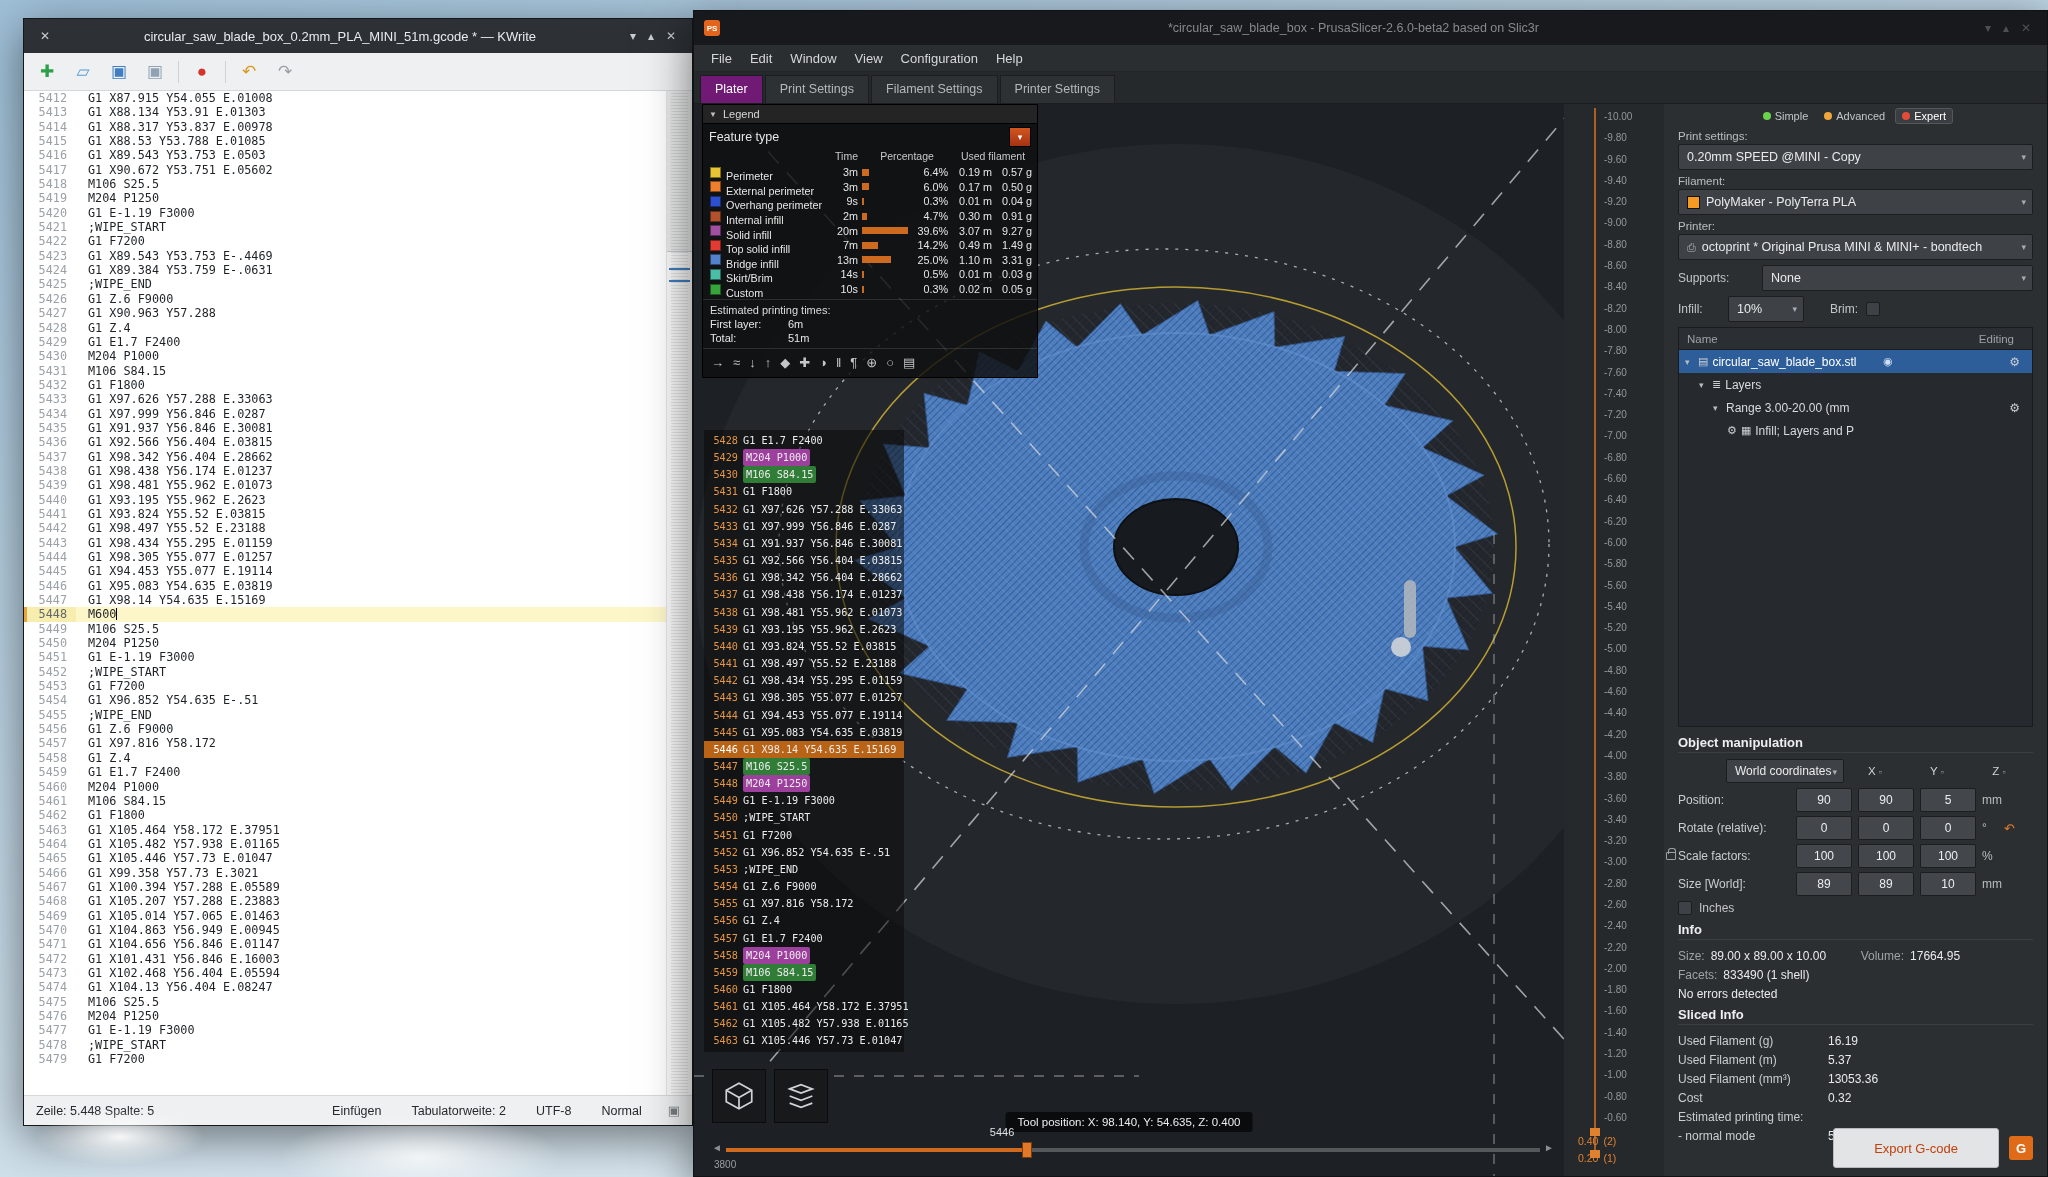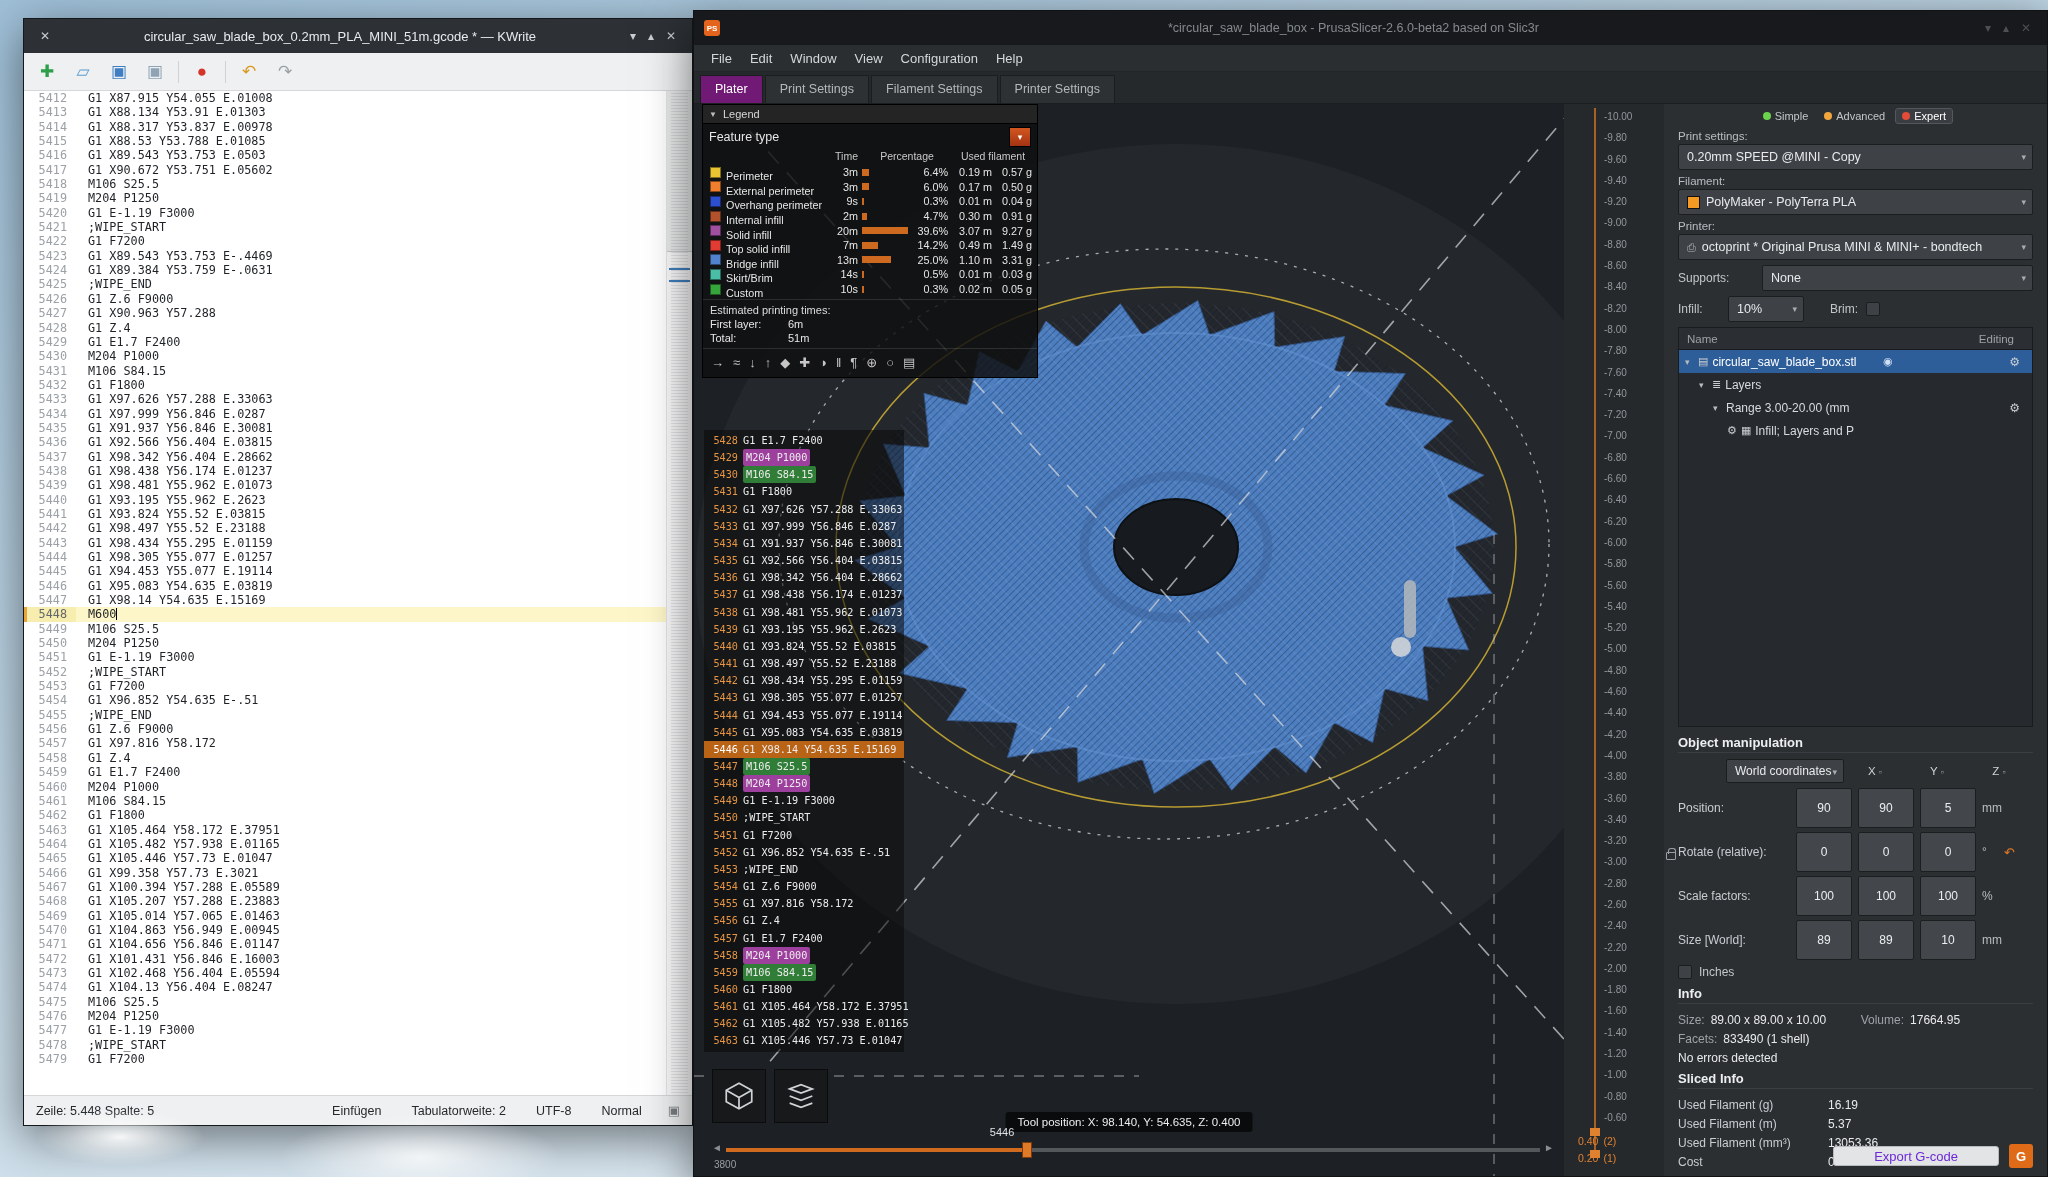--- a/index.html
+++ b/index.html
@@ -136,35 +136,35 @@
 .obj-eye{position:absolute;left:204px;font-size:11px;color:#cfe0f4;}
 .obj-edit{position:absolute;right:12px;font-size:12px;color:#c9ccd0;}
 .ps-sec-title{font-size:13px;font-weight:bold;color:#eceef0;border-bottom:1px solid #3a3e42;padding-bottom:2px;margin:4px 0 6px;}
 #axes-row{display:flex;align-items:center;margin-bottom:5px;margin-left:48px;}
 #axes-row .ps-combo{width:118px;flex:none;margin-bottom:0;height:24px;font-size:12px;}
 .axis-h{width:62px;text-align:center;color:#cfd3d6;font-size:11.5px;}
 .axis-box{font-size:9px;color:#9aa0a5;}
 #man-rows{position:relative;}
 .man-row{display:flex;align-items:center;margin-bottom:4px;}
 .man-label{width:118px;flex:none;font-size:12px;color:#c9cdd1;white-space:nowrap;overflow:hidden;}
-.ps-input{width:56px;height:40px;margin-right:6px;background:#43474c;border:1px solid #1b1d1f;border-radius:2px;color:#eceef0;display:flex;align-items:center;justify-content:center;font-size:12px;}
+.ps-input{width:56px;height:24px;margin-right:6px;background:#43474c;border:1px solid #1b1d1f;border-radius:2px;color:#eceef0;display:flex;align-items:center;justify-content:center;font-size:12px;}
 .man-unit{width:24px;color:#b9bdc1;}
 .man-reset{color:#e07a28;font-size:13px;margin-left:-2px;}
 .ps-lock{position:absolute;left:-12px;top:64px;width:10px;height:8px;border:1px solid #9aa0a5;border-radius:1px;}
 .ps-lock::before{content:"";position:absolute;top:-5px;left:1px;width:6px;height:5px;border:1px solid #9aa0a5;border-bottom:none;border-radius:3px 3px 0 0;}
 .inches-row{display:flex;align-items:center;gap:7px;height:16px;margin:2px 0 6px;color:#c2c6c9;}
 .info-row{display:flex;align-items:center;height:19px;font-size:12px;}
 .info-label{color:#9ea3a7;margin-right:6px;}
 .info-val{color:#e8eaec;}
 .info-val.w{width:150px;}
 .sl-row{display:flex;height:19px;align-items:center;font-size:12px;}
 .sl-label{width:150px;flex:none;color:#c9cdd1;white-space:nowrap;}
 .sl-value{color:#e8eaec;}
 .export-row{position:absolute;left:0;right:0;bottom:8px;display:flex;align-items:center;justify-content:flex-end;gap:10px;padding-right:14px;}
-.export-btn{height:20px;padding:0 40px;background:#e2e4e6;color:#6d28d9;font-size:13px;border-radius:3px;display:flex;align-items:center;border:1px solid #b8babd;}
+.export-btn{height:40px;padding:0 40px;background:#e2e4e6;color:#c2410c;font-size:13px;border-radius:3px;display:flex;align-items:center;border:1px solid #b8babd;}
 .send-ico{width:24px;height:24px;background:#df6b18;border-radius:3px;color:#fff;display:flex;align-items:center;justify-content:center;font-weight:bold;font-size:13px;}
 </style>
 </head>
 <body>
 
 <div id="desktop">
 
   <div id="kwrite">
     <div class="kw-titlebar">
       <span class="kw-tb-btn">✕</span>

